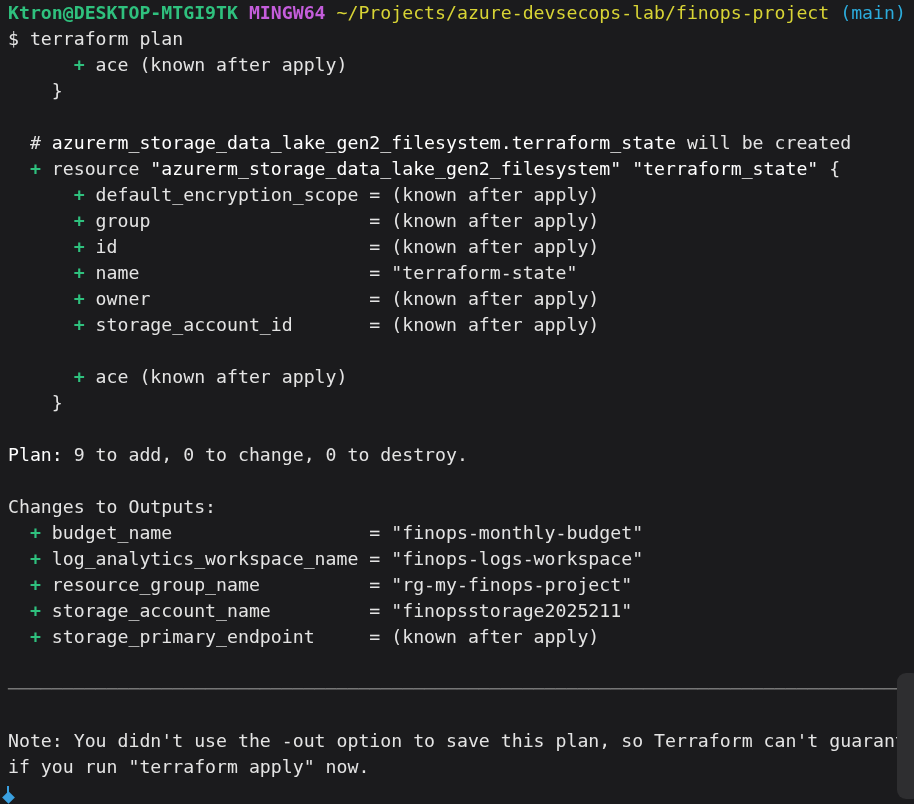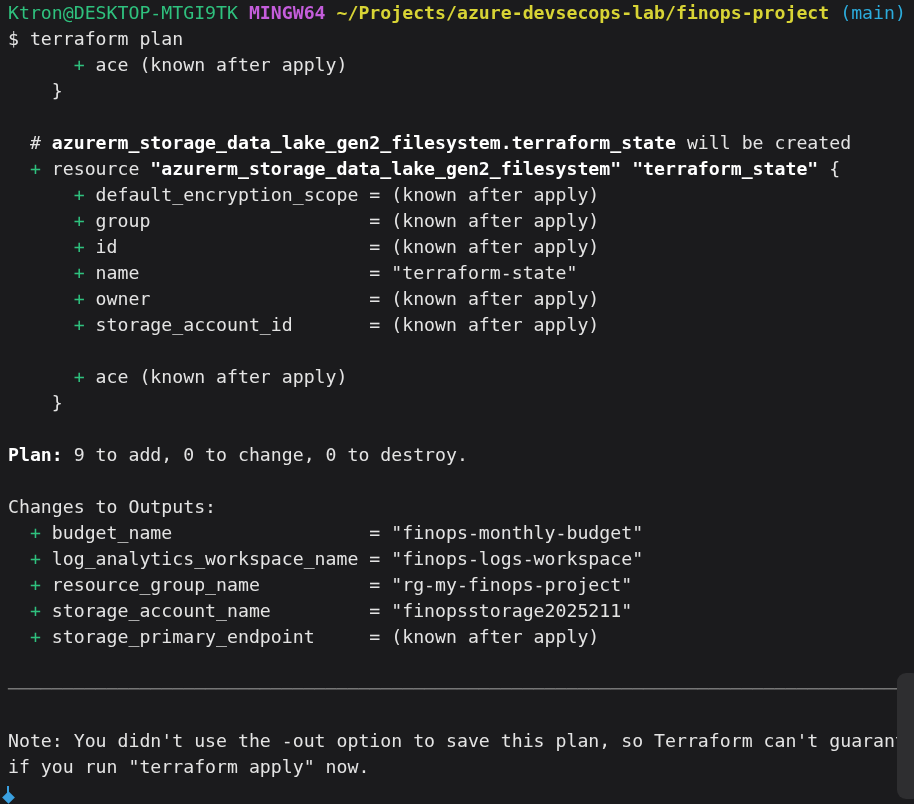--- a/index.html
+++ b/index.html
@@ -15,26 +15,26 @@
     font-family:"DejaVu Sans Mono","Liberation Mono",monospace;
   }
   .term{
     position:absolute;top:0;left:0;width:914px;
     padding-left:8px;
     font-size:18.2px;line-height:26px;
     white-space:pre;color:var(--fg);
   }
   .line{min-height:26px;}
   .c-fg{color:var(--fg);}
-  .c-green{color:var(--green);}
+  .c-green{color:var(--green);font-weight:bold;}
   .c-purple{color:var(--purple);font-weight:bold;}
-  .c-yellow{color:var(--yellow);font-weight:bold;}
+  .c-yellow{color:var(--yellow);}
   .c-cyan{color:var(--cyan);}
   .c-gray{color:var(--gray);}
-  .bold{font-weight:bold;}
+  .bold{font-weight:normal;}
   .bold.c-fg{color:var(--bright);}
   .scroll-thumb{
     position:absolute;left:897px;top:673px;width:24px;height:126px;
     background:var(--thumb);border-radius:9px;z-index:5;
   }
   .glyph{position:absolute;left:3px;top:786px;width:14px;height:18px;z-index:4;}
   .glyph .stem{position:absolute;left:4px;top:0;width:2px;height:8px;background:var(--glyph);}
   .glyph .diamond{position:absolute;left:1px;top:7px;width:9px;height:9px;background:var(--glyph);transform:rotate(45deg);}
 </style>
 </head>

